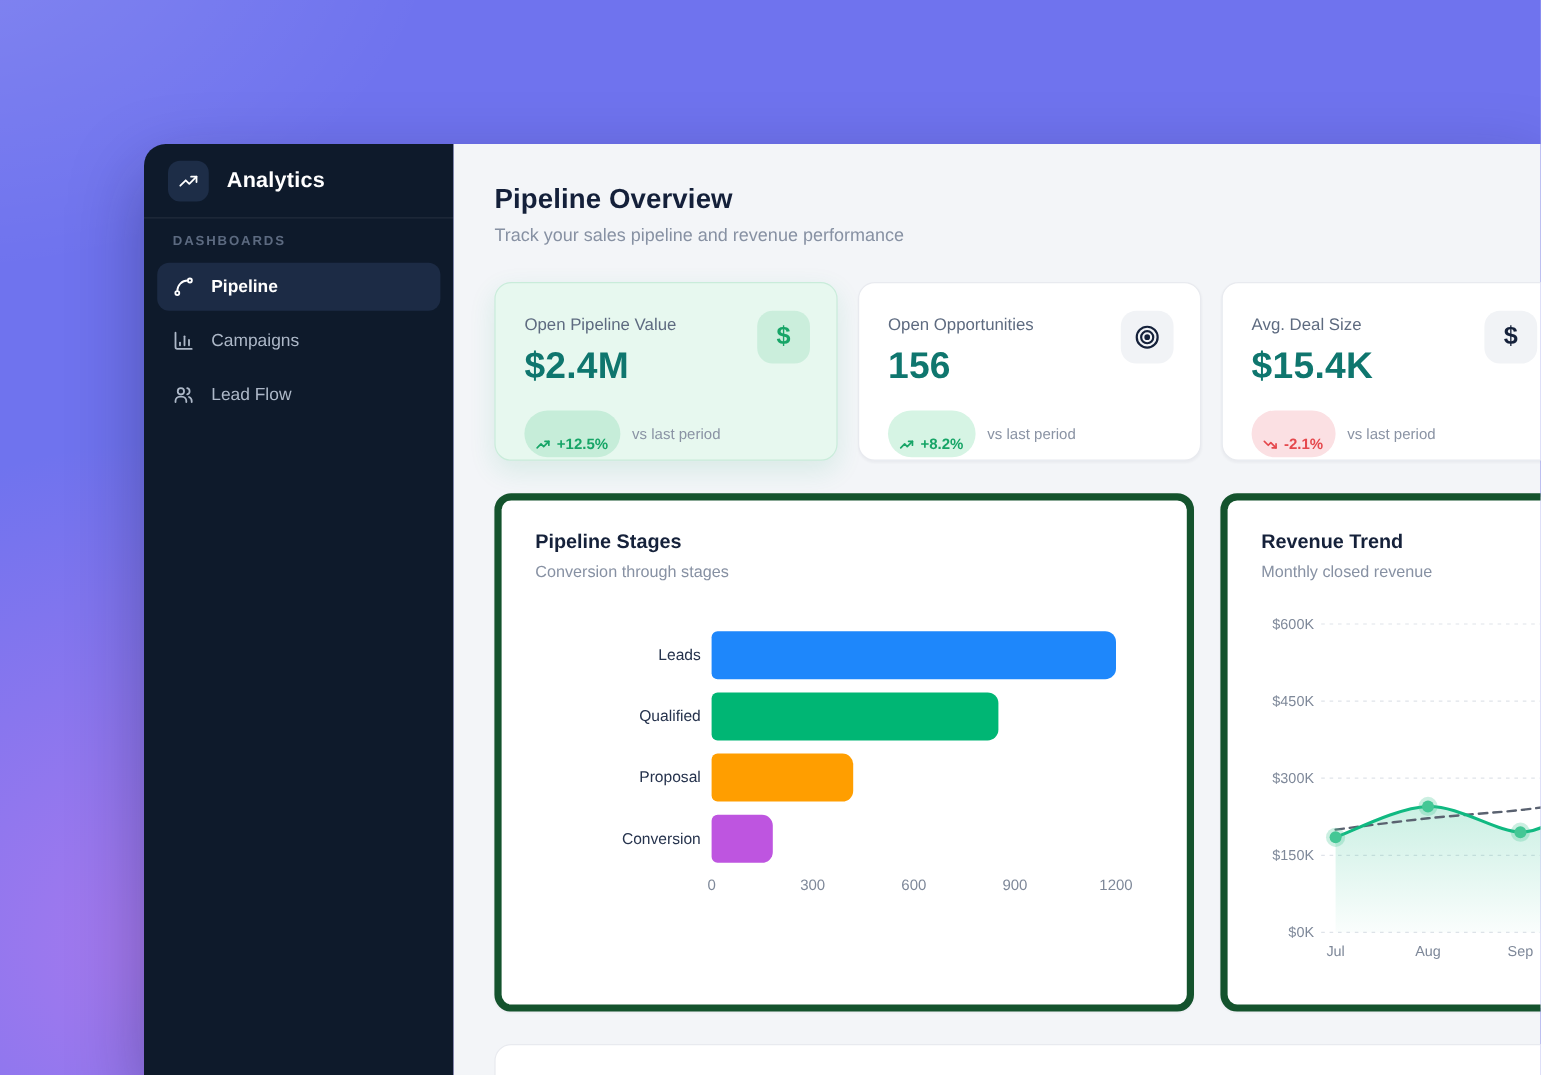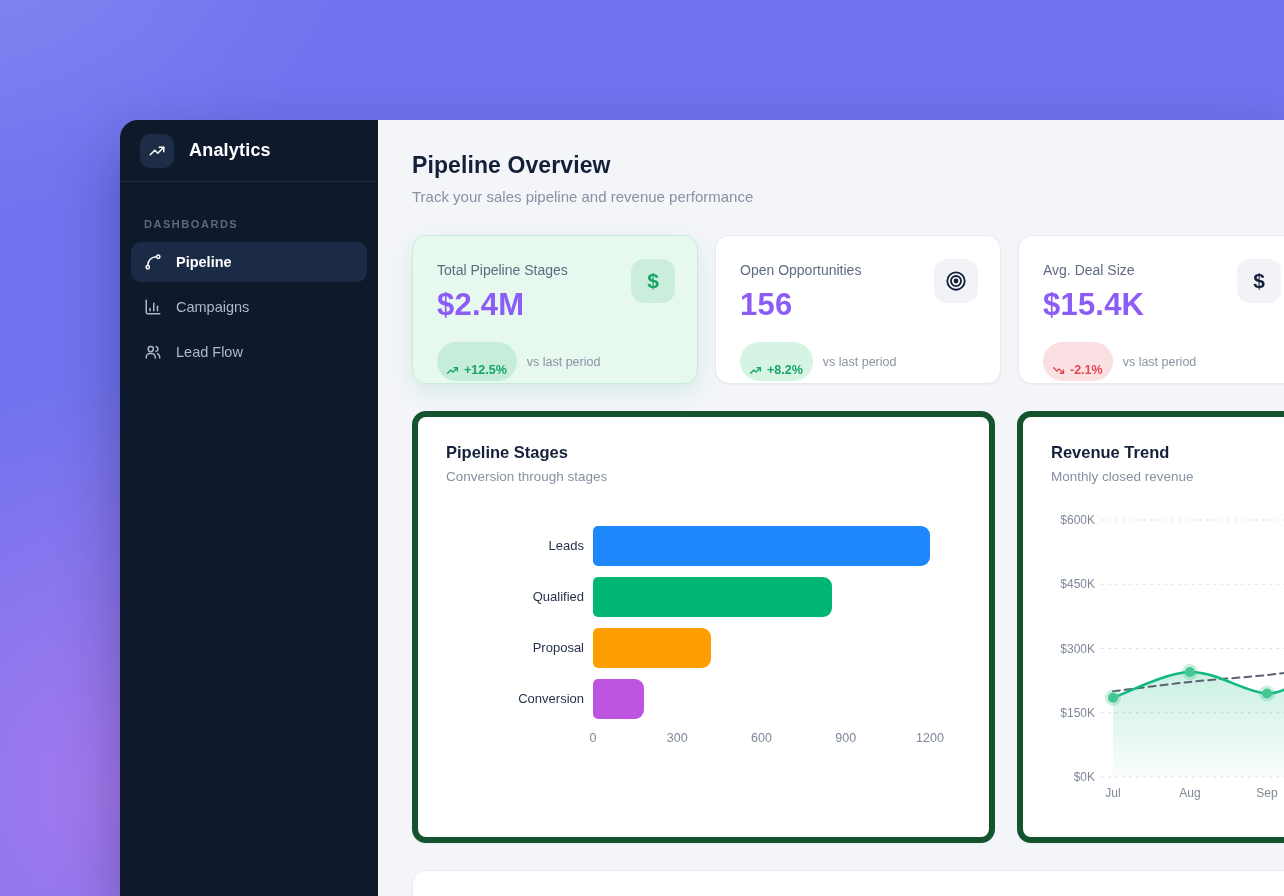--- a/index.html
+++ b/index.html
@@ -18,38 +18,38 @@
     border-radius:18px 0 0 0; overflow:hidden; display:flex;
     box-shadow:0 24px 60px rgba(20,20,60,0.35);
   }
 
   
   .sidebar { width:258px; min-width:258px; background:#0E1A2B; display:flex; flex-direction:column; }
   .logo-row { display:flex; align-items:center; gap:15px; padding:14px 20px; height:62px; border-bottom:1px solid rgba(255,255,255,0.08); }
   .logo-box { width:34px; height:34px; border-radius:10px; background:#1D2D47; display:flex; align-items:center; justify-content:center; }
   .logo-box svg { width:18px; height:18px; stroke:#fff; }
   .app-title { color:#fff; font-size:18px; font-weight:700; letter-spacing:0.2px; }
-  .section-label { color:#5C6A80; font-size:11px; font-weight:700; letter-spacing:0.14em; margin:36px 0 12px 24px; }
+  .section-label { color:#5C6A80; font-size:11px; font-weight:700; letter-spacing:0.14em; margin:13px 0 12px 24px; }
   .nav { display:flex; flex-direction:column; gap:5px; padding:0 11px; }
   .nav-item { display:flex; align-items:center; gap:14px; padding:11px 13px; border-radius:10px; color:#ADB8C8; font-size:14.5px; cursor:pointer; }
   .nav-item svg { width:18px; height:18px; stroke:currentColor; flex:0 0 auto; }
   .nav-item.active { background:#1C2B45; color:#FFFFFF; font-weight:600; }
 
   
   .main { flex:1; background:#F3F5F8; padding:32px 0 0 34px; overflow:hidden; }
   .page-title { color:#14203A; font-size:23px; font-weight:800; letter-spacing:0.1px; }
   .page-subtitle { color:#8791A3; font-size:15px; margin-top:9px; }
 
   
   .kpi-row { display:flex; gap:17px; margin-top:30px; }
   .kpi-card { position:relative; width:286px; min-width:286px; height:149px; background:#fff; border:1px solid #E8EAEF;
     border-radius:14px; padding:26px 24px 0; box-shadow:0 1px 2px rgba(16,24,40,0.04); }
   .kpi-card.emphasized { background:#E7F8EF; border-color:#C9ECDA; box-shadow:0 8px 22px rgba(23,165,103,0.12); }
   .kpi-label { color:#5E6B80; font-size:14px; }
-  .kpi-value { color:#8b5cf6; font-size:31px; font-weight:800; margin-top:9px; letter-spacing:0.2px; }
+  .kpi-value { color:#0f766e; font-size:31px; font-weight:800; margin-top:9px; letter-spacing:0.2px; }
   .kpi-icon-box { position:absolute; top:23px; right:22px; width:44px; height:44px; border-radius:13px; background:#F1F3F6;
     display:flex; align-items:center; justify-content:center; }
   .kpi-card.emphasized .kpi-icon-box { background:#CBEEDC; }
   .kpi-icon-box .dollar { font-size:21px; font-weight:600; color:#15213A; }
   .kpi-card.emphasized .kpi-icon-box .dollar { color:#17A567; }
   .kpi-icon-box svg { width:22px; height:22px; stroke:#15213A; }
   .kpi-foot { display:flex; align-items:center; gap:10px; margin-top:19px; }
   .badge { display:inline-flex; align-items:center; gap:5px; border-radius:999px; padding:21px 10px 4px 9px; font-size:12.5px; font-weight:700; }
   .badge svg { width:13px; height:13px; }
   .kpi-card.up .badge { background:#D6F4E4; color:#17A567; }
@@ -129,21 +129,21 @@
       </div>
     </nav>
   </aside>
 
   <main class="main">
     <h1 class="page-title">Pipeline Overview</h1>
     <div class="page-subtitle">Track your sales pipeline and revenue performance</div>
 
     <div class="kpi-row">
       <div class="kpi-card up emphasized">
-        <div class="kpi-label">Total Pipeline Stages</div>
+        <div class="kpi-label">Open Pipeline Value</div>
         <div class="kpi-value">$2.4M</div>
         <div class="kpi-icon-box">
             <span class="dollar">$</span>
           </div>
         <div class="kpi-foot">
           <span class="badge">
             <svg class="icon-up" viewBox="0 0 24 24" fill="none" stroke="currentColor" stroke-width="2.6" stroke-linecap="round" stroke-linejoin="round">
                 <polyline points="3 17 9 11 13 15 21 7"></polyline>
                 <polyline points="15 7 21 7 21 13"></polyline>
               </svg>

